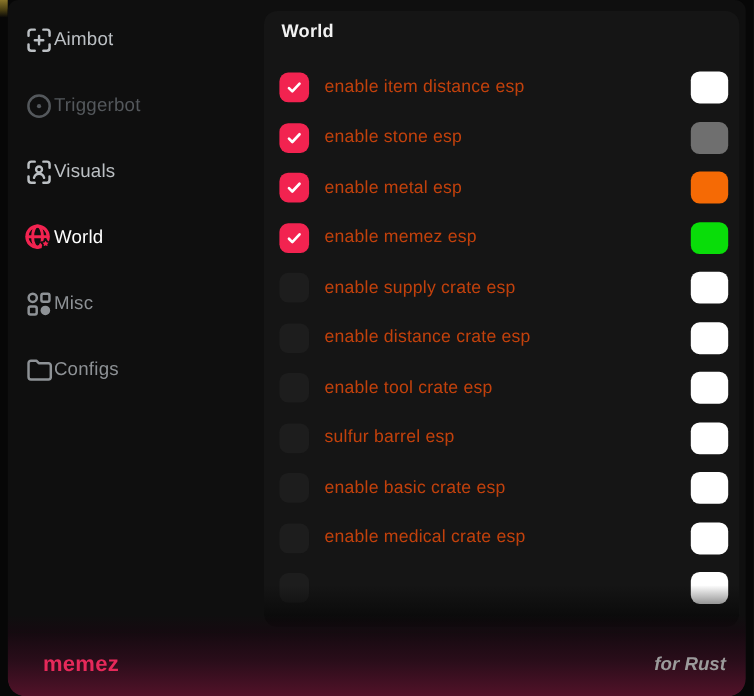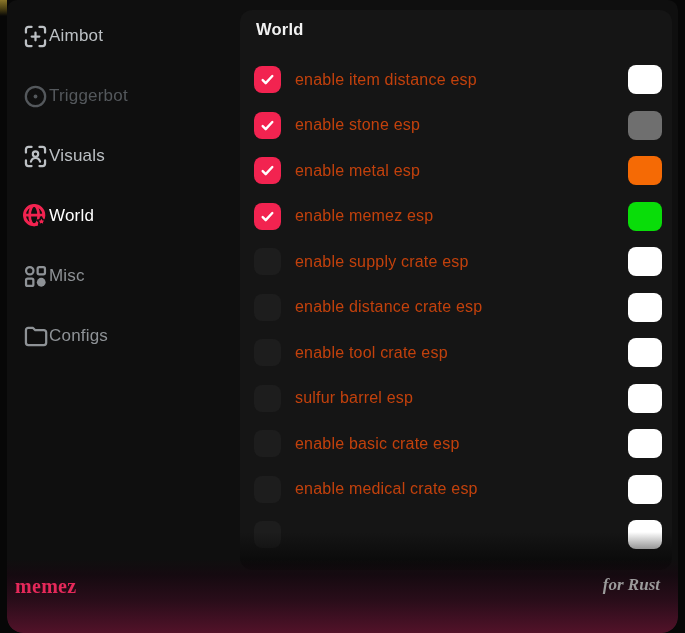--- a/index.html
+++ b/index.html
@@ -47,21 +47,21 @@
     margin-left:auto;width:34px;height:29px;border-radius:8px;cursor:pointer;
     flex:0 0 34px;
   }
   .panel-fade{position:absolute;left:0;right:0;bottom:0;height:38px;
     background:linear-gradient(180deg,rgba(15,15,15,0) 0%,rgba(7,7,7,.95) 100%);pointer-events:none;}
   
   .footer{
     position:absolute;left:0;right:0;bottom:0;height:58px;
     background:linear-gradient(180deg,#150a10 0%,#2a0d1a 45%,#521229 100%);
     border-radius:0 0 16px 16px;
-    display:flex;padding:0 18px 0 8px;box-sizing:border-box;z-index:5;font-family:Liberation Serif, serif;
+    display:flex;align-items:center;padding:0 18px 0 32px;box-sizing:border-box;z-index:5;
   }
   .footer-fade{position:absolute;left:0;right:0;bottom:58px;height:16px;
     background:linear-gradient(180deg,rgba(15,15,15,0),#150a10);z-index:4;pointer-events:none;}
   .brand{font-size:20px;font-weight:700;color:#e5295a;letter-spacing:.3px;}
   .tagline{margin-left:auto;font-size:17px;font-weight:700;font-style:italic;color:#9b9b9b;}
 </style>
 </head>
 <body>
 
 <div class="bg-sliver"></div>

